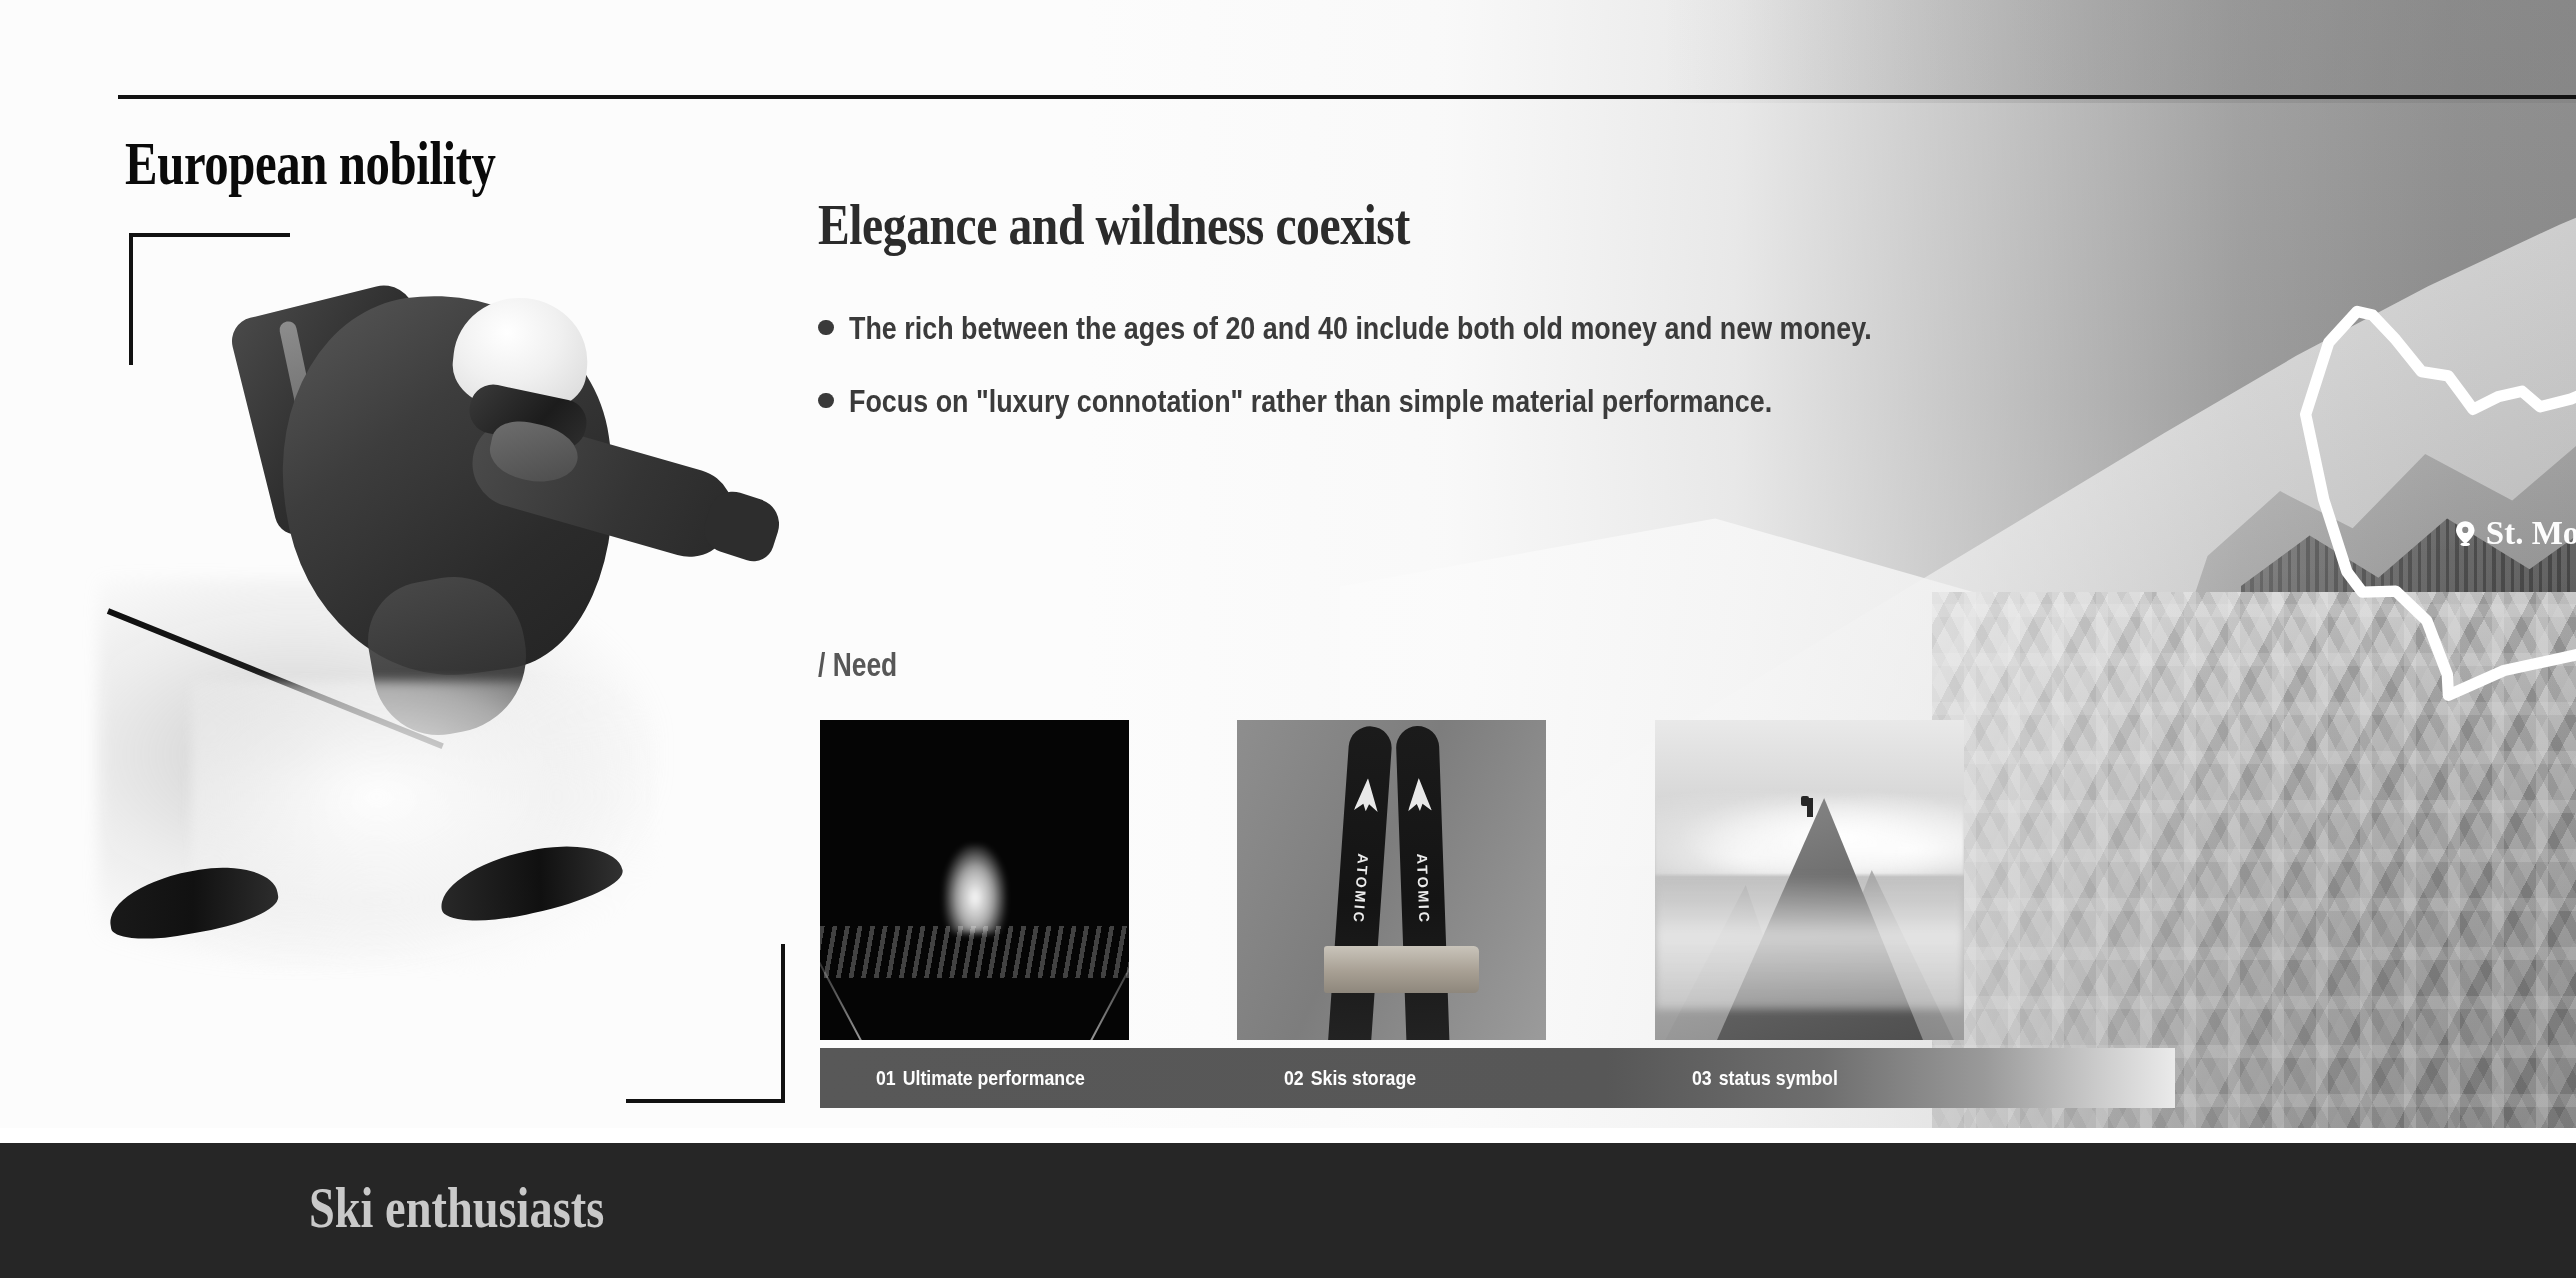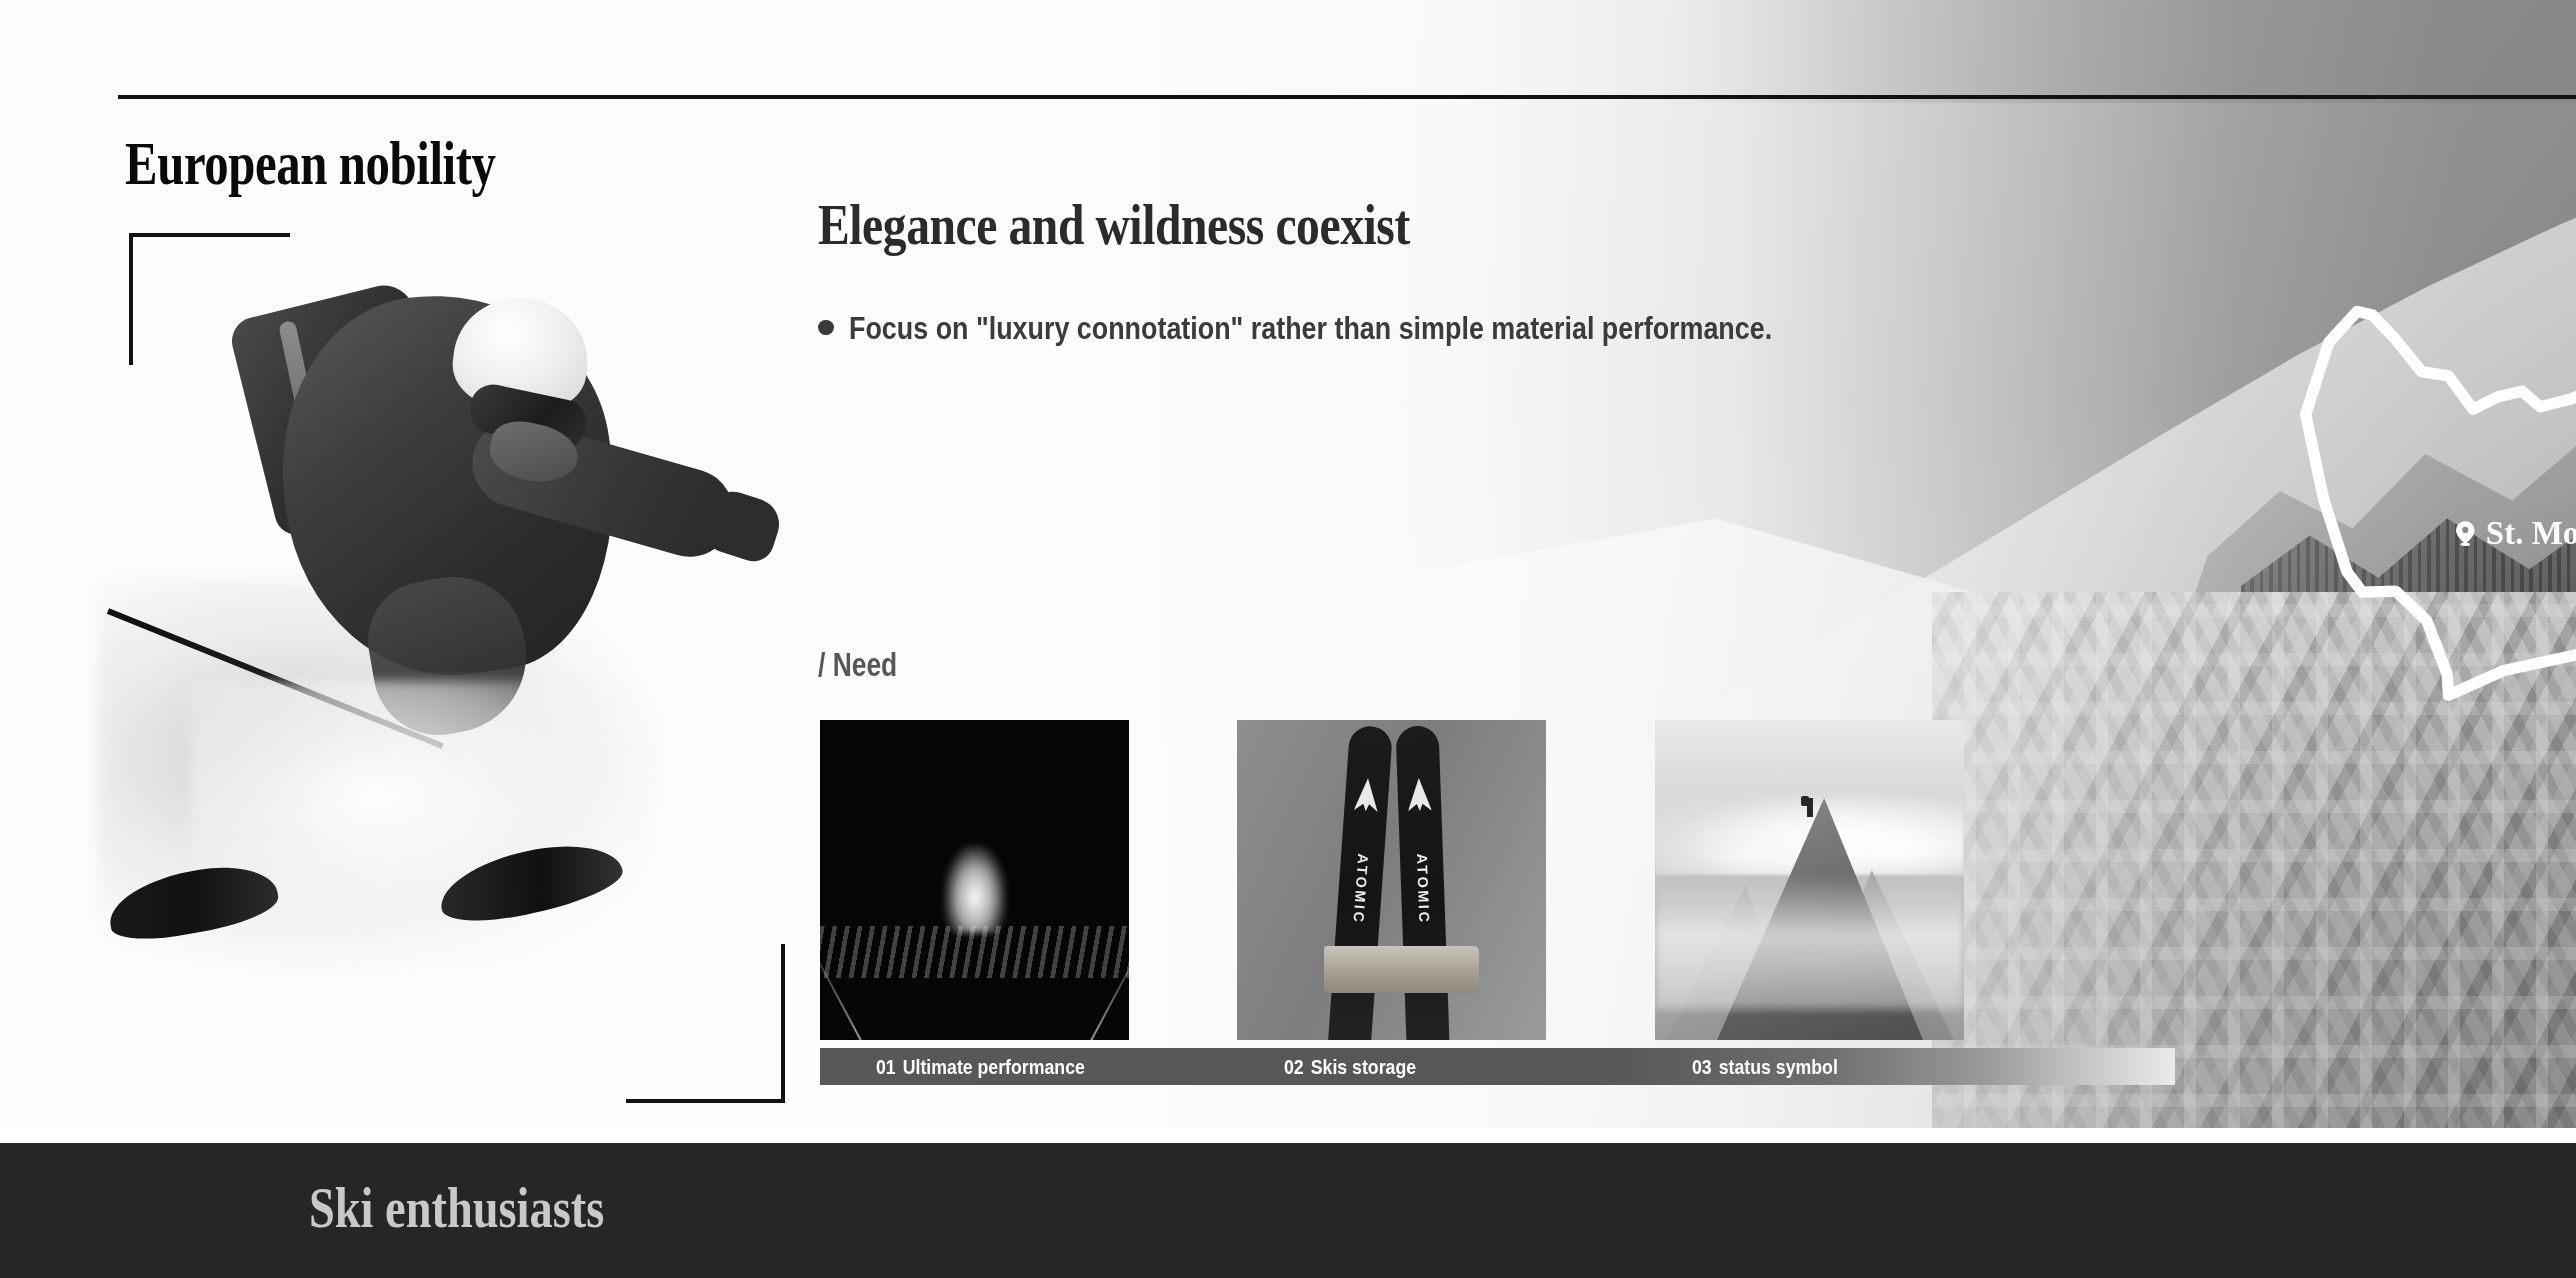--- a/index.html
+++ b/index.html
@@ -321,21 +321,21 @@
     position:absolute;left:152px;top:78px;width:6.2px;height:18.5px;
     background:#262626;
   }
   .t3-person:after{
     content:"";position:absolute;left:-6.2px;top:-2.1px;width:8.2px;height:10.3px;
     background:#262626;border-radius:2.1px;
   }
 
   
   .caption-bar{
-    position:absolute;left:820px;top:1048px;width:1355px;height:37px;
+    position:absolute;left:820px;top:1048px;width:1355px;height:60px;
     background:linear-gradient(90deg,#585858 0%,#575757 58%,#6e6e6e 74%,#9a9a9a 86%,#cfcfcf 95%,#eaeaea 100%);
     display:flex;align-items:center;
   }
   .caption{
     position:absolute;
     font-family:"Liberation Sans",sans-serif;font-weight:bold;
     font-size:20.6px;color:#fdfdfd;white-space:nowrap;
     transform:scaleX(.86);transform-origin:left center;
   }
   .caption .num{margin-right:8.2px;}
@@ -417,20 +417,24 @@
     <div class="skier-spray"></div>
     <div class="ski-tip-a"></div>
     <div class="ski-tip-b"></div>
   </div>
 
   <div class="headline">Elegance and wildness coexist</div>
 
   <div class="bullets">
     <div class="bullet">
       <span class="dot"></span>
+      <span class="txt">The rich between the ages of 20 and 40 include both old money and new money.</span>
+    </div>
+    <div class="bullet">
+      <span class="dot"></span>
       <span class="txt">Focus on "luxury connotation" rather than simple material performance.</span>
     </div>
   </div>
 
   <div class="need-label">/ Need</div>
 
   <div class="thumbs">
 
     <div class="thumb t1">
       <div class="t1-bg"></div>

